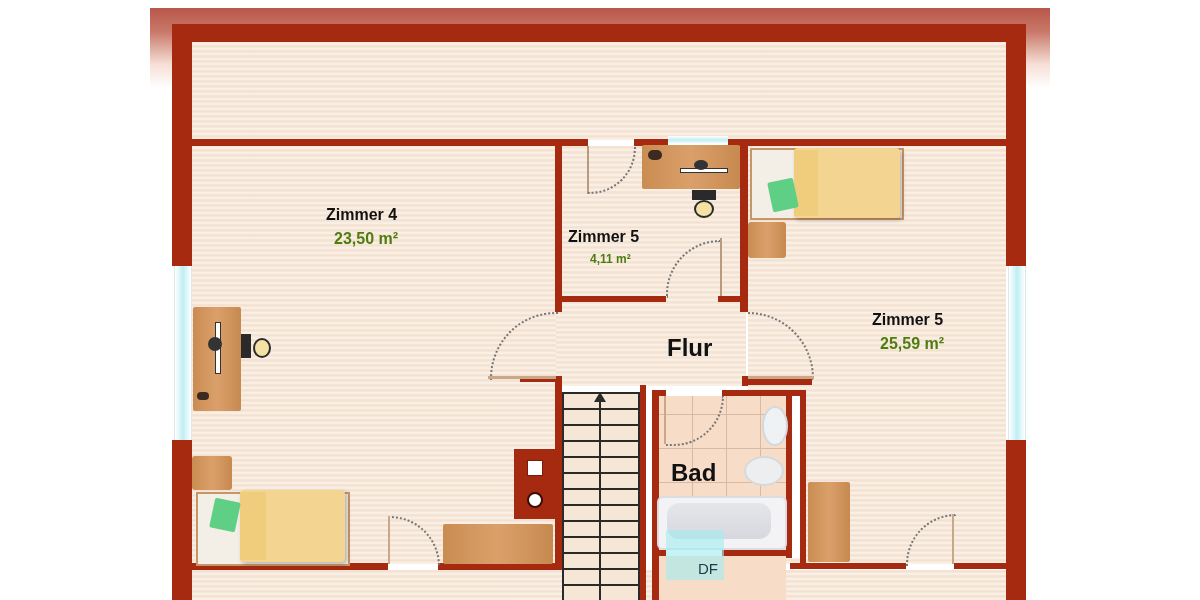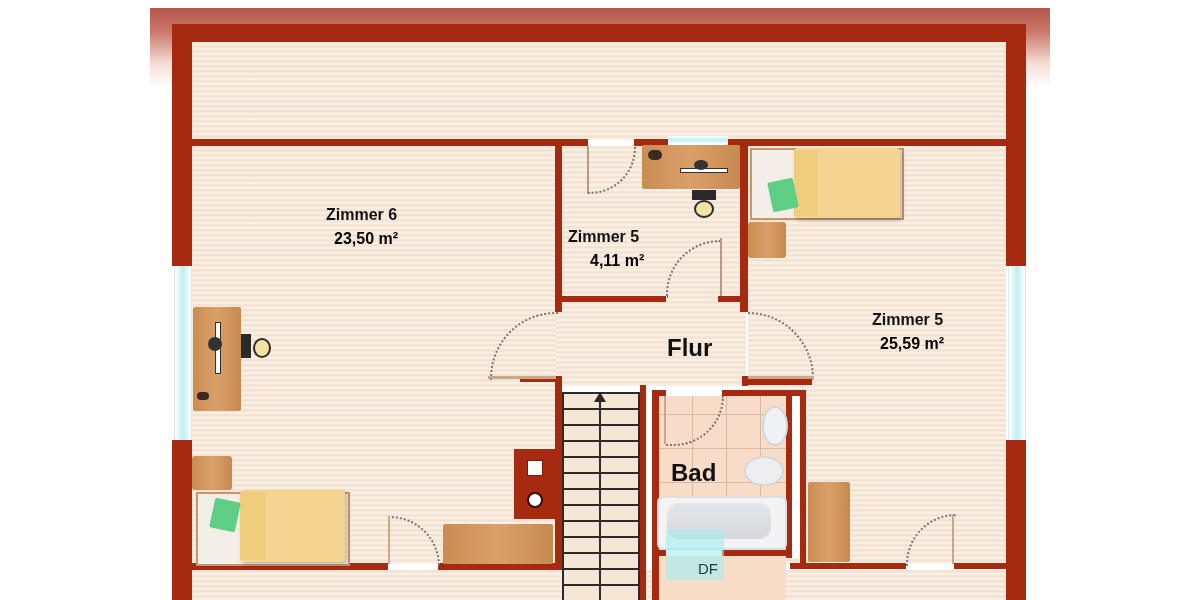--- a/index.html
+++ b/index.html
@@ -18,21 +18,21 @@
     }
     .wall { position: absolute; background: #a52a10; }
     .window {
       position: absolute; background: linear-gradient(to right, #ffffff 0%, #bfeef2 50%, #ffffff 100%);
       border-left: 1px solid #dfe9ea; border-right: 1px solid #dfe9ea;
     }
     .window.h { background: linear-gradient(to bottom, #ffffff 0%, #bfeef2 50%, #ffffff 100%); border: none; }
     .label {
       position: absolute; font-weight: bold; color: #111; white-space: nowrap; line-height: 1;
     }
-    .area { position: absolute; font-weight: bold; color: #000000; white-space: nowrap; line-height: 1; }
+    .area { position: absolute; font-weight: bold; color: #4d7c0f; white-space: nowrap; line-height: 1; }
     .door-arc { position: absolute; border: 2px dotted #777; border-radius: 0; }
     .desk { position: absolute; background: linear-gradient(90deg, #c98d52, #dba06a 50%, #c68a50); border-radius: 2px; }
     .bed-frame { position: absolute; background: #f3eee6; border: 2px solid #c7956a; }
     .bed-cover { position: absolute; background: #f3d591; border-radius: 4px; box-shadow: 2px 2px 4px rgba(0,0,0,0.25); }
     .bed-fold { position: absolute; background: #f0cc7d; }
     .pillow { position: absolute; background: #5fcf86; border-radius: 2px; }
     .nightstand { position: absolute; background: linear-gradient(90deg, #c98d52, #dba06a 50%, #c68a50); border-radius: 3px; }
     .tiles {
       position: absolute; background-color: #f7dcc8;
       background-image:
@@ -173,25 +173,25 @@
   <div class="door-arc" style="left:666px;top:396px;width:56px;height:48px;border-width:0 2px 2px 0;border-bottom-right-radius:56px;border-style:dotted;"></div>
   <div class="door-arc" style="left:388px;top:516px;width:50px;height:48px;border-width:2px 2px 0 0;border-top-right-radius:50px;border-style:dotted;"></div>
   <div class="door-arc" style="left:906px;top:514px;width:48px;height:50px;border-width:2px 0 0 2px;border-top-left-radius:50px;border-style:dotted;"></div>
 
   <div style="position:absolute;left:488px;top:376px;width:68px;height:3px;background:#c9a888;"></div>
   <div style="position:absolute;left:748px;top:376px;width:66px;height:3px;background:#c9a888;"></div>
   <div style="position:absolute;left:388px;top:516px;width:2px;height:48px;background:#c9a888;"></div>
   <div style="position:absolute;left:952px;top:514px;width:2px;height:50px;background:#c9a888;"></div>
   <div style="position:absolute;left:664px;top:396px;width:2px;height:48px;background:#c9a888;"></div>
 
-  <div class="label" style="left:326px;top:207px;font-size:16px;">Zimmer 6</div>
+  <div class="label" style="left:326px;top:207px;font-size:16px;">Zimmer 4</div>
   <div class="area" style="left:334px;top:231px;font-size:16px;">23,50 m²</div>
 
   <div class="label" style="left:568px;top:229px;font-size:16px;">Zimmer 5</div>
-  <div class="area" style="left:590px;top:253px;font-size:16px;">4,11 m²</div>
+  <div class="area" style="left:590px;top:253px;font-size:12px;">4,11 m²</div>
 
   <div class="label" style="left:872px;top:312px;font-size:16px;">Zimmer 5</div>
   <div class="area" style="left:880px;top:336px;font-size:16px;">25,59 m²</div>
 
   <div class="label" style="left:667px;top:336px;font-size:24px;">Flur</div>
 
   <div class="label" style="left:671px;top:461px;font-size:24px;">Bad</div>
 
   <div class="df-label" style="left:698px;top:561px;">DF</div>
 </div>

